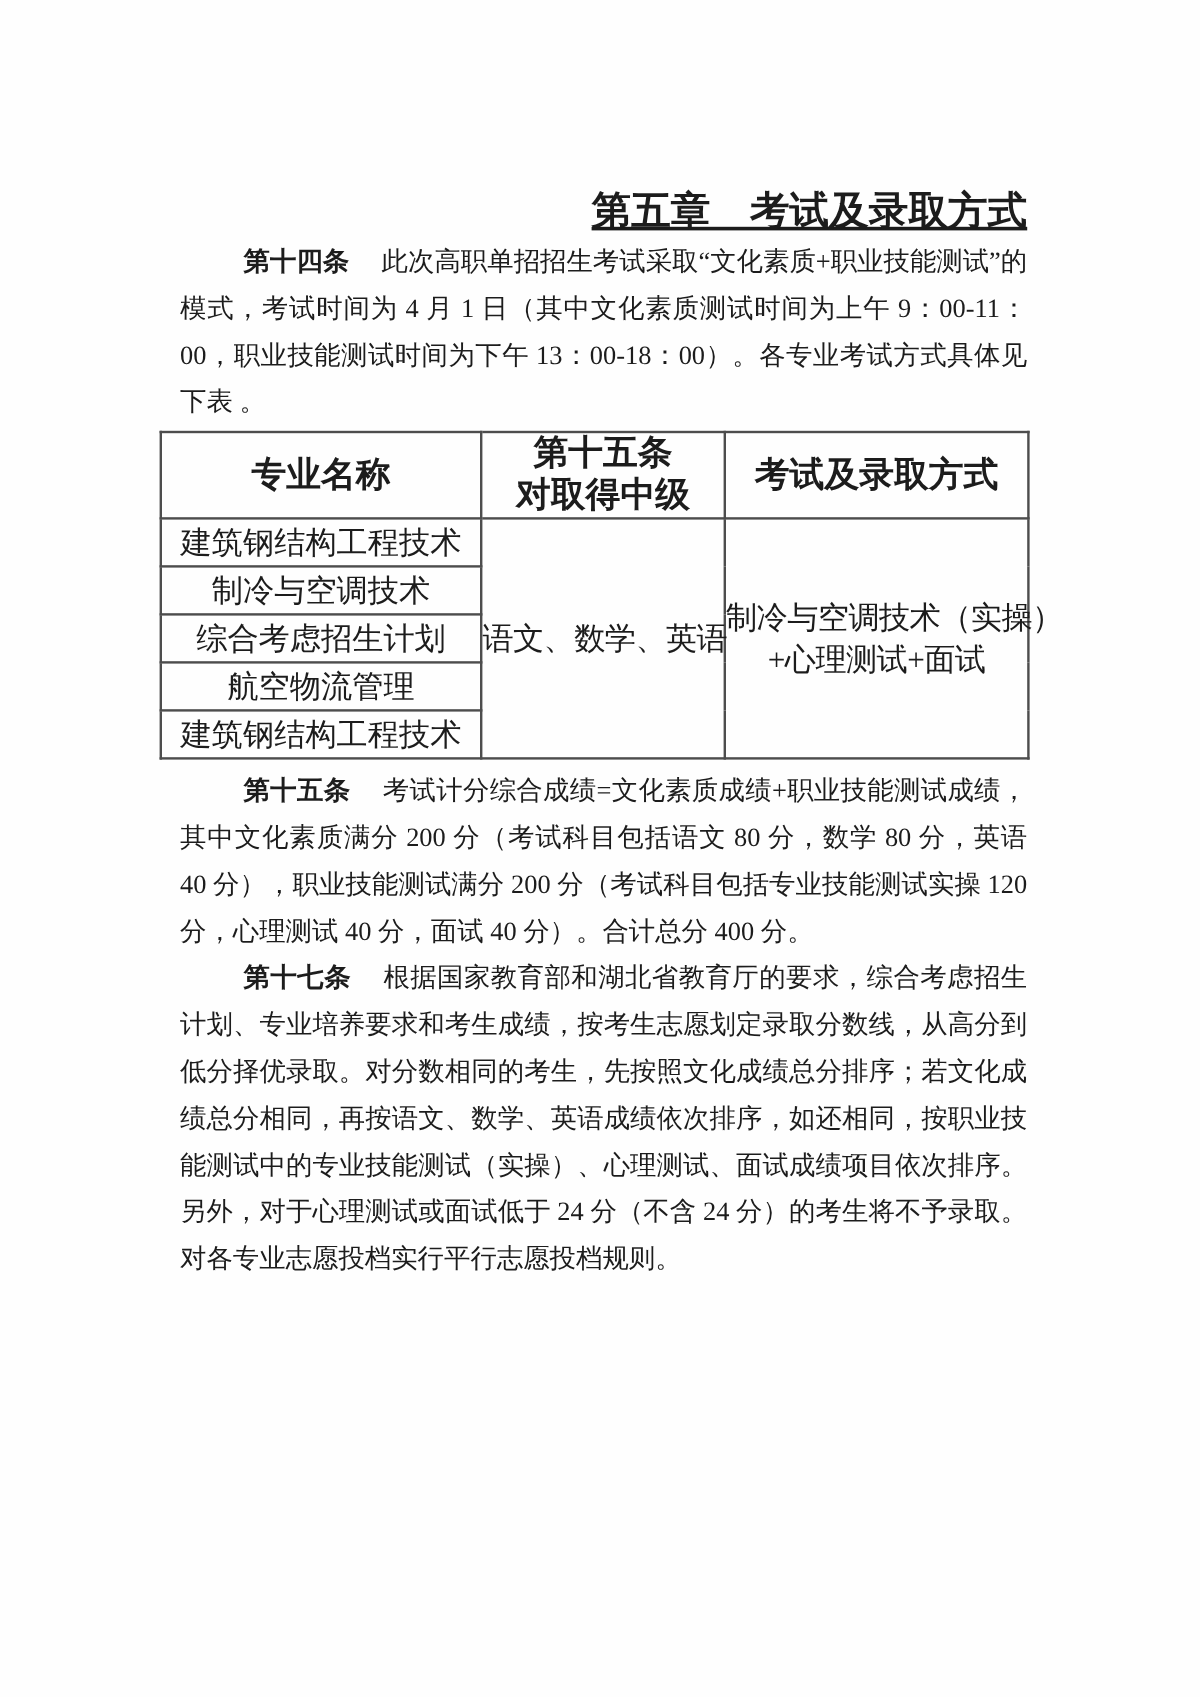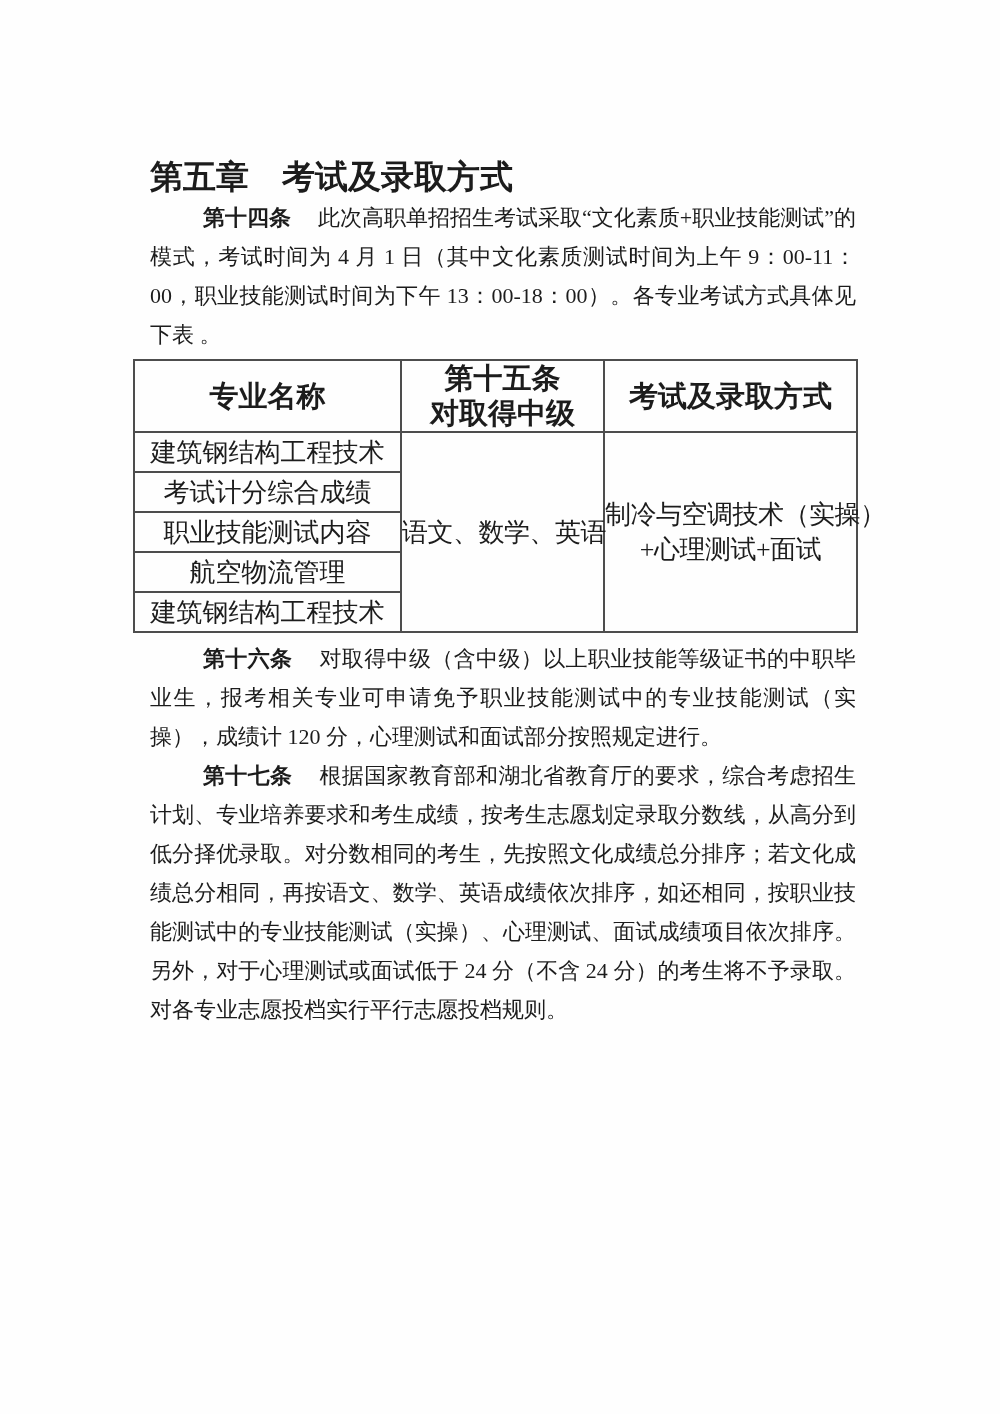--- a/index.html
+++ b/index.html
@@ -17,22 +17,23 @@
     position: absolute;
     left: 150px;
     top: 156px;
     width: 706px;
   }
   .chapter-title {
     margin: 0;
     font-size: 33px;
     line-height: 42px;
     font-weight: 700;
-    text-align: left;
+    text-align: right;
     white-space: nowrap;
+    text-decoration: underline;
   }
   p.body-para {
     margin: 0;
     font-size: 22px;
     line-height: 39px;
     text-align: justify;
     text-indent: 53px;
   }
   .article-label {
     font-weight: 700;
@@ -99,33 +100,33 @@
       <tbody>
         <tr>
           <td>建筑钢结构工程技术</td>
           <td rowspan="5" class="merged-cell">语文、数学、英语</td>
           <td rowspan="5" class="merged-cell">
               <span class="cell-line">制冷与空调技术（实操）</span>
               <span class="cell-line">+心理测试+面试</span>
             </td>
         </tr>
         <tr>
-          <td>考试计分综合成绩</td>
+          <td>制冷与空调技术</td>
         </tr>
         <tr>
-          <td>职业技能测试内容</td>
+          <td>综合考虑招生计划</td>
         </tr>
         <tr>
           <td>航空物流管理</td>
         </tr>
         <tr>
           <td>建筑钢结构工程技术</td>
         </tr>
       </tbody>
     </table>
 
+    <p class="body-para"><span class="article-label">第十五条</span><span>考试计分综合成绩=文化素质成绩+职业技能测试成绩，其中文化素质满分 200 分（考试科目包括语文 80 分，数学 80 分，英语 40 分），职业技能测试满分 200 分（考试科目包括专业技能测试实操 120 分，心理测试 40 分，面试 40 分）。合计总分 400 分。</span></p>
 
-    <p class="body-para"><span class="article-label">第十六条</span><span>对取得中级（含中级）以上职业技能等级证书的中职毕业生，报考相关专业可申请免予职业技能测试中的专业技能测试（实操），成绩计 120 分，心理测试和面试部分按照规定进行。</span></p>
 
     <p class="body-para"><span class="article-label">第十七条</span><span>根据国家教育部和湖北省教育厅的要求，综合考虑招生计划、专业培养要求和考生成绩，按考生志愿划定录取分数线，从高分到低分择优录取。对分数相同的考生，先按照文化成绩总分排序；若文化成绩总分相同，再按语文、数学、英语成绩依次排序，如还相同，按职业技能测试中的专业技能测试（实操）、心理测试、面试成绩项目依次排序。另外，对于心理测试或面试低于 24 分（不含 24 分）的考生将不予录取。对各专业志愿投档实行平行志愿投档规则。</span></p>
 
   </div>
 </div>
 
 </body></html>

